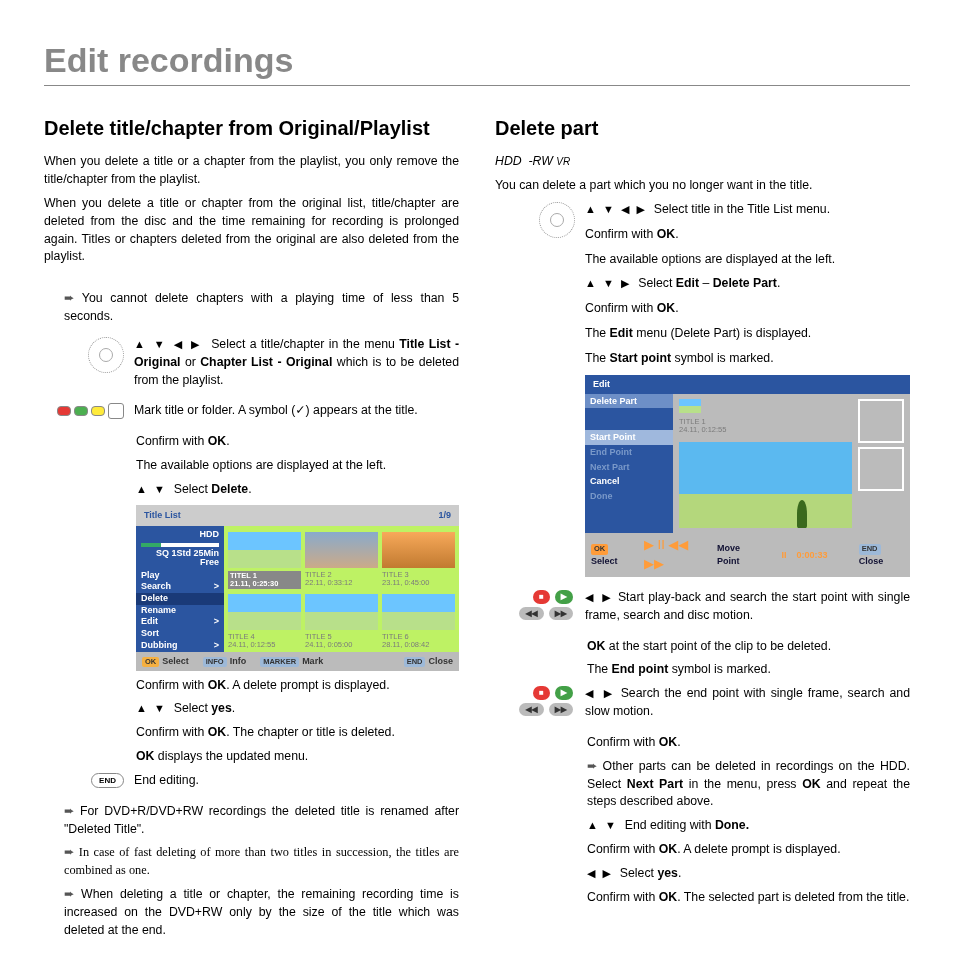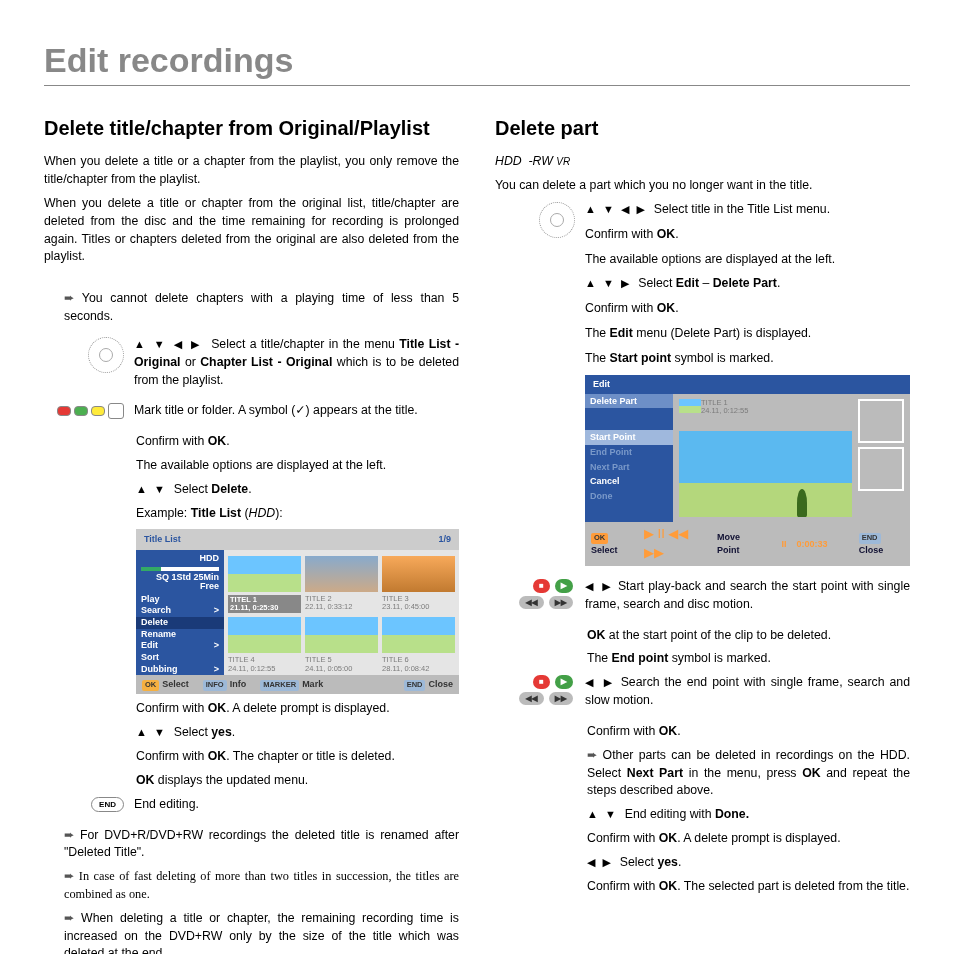--- a/index.html
+++ b/index.html
@@ -89,21 +89,21 @@
 
   .shot {
     background:#bbb; font-size:9px; color:#fff; margin:6px 0 6px 0;
   }
   .shot .hdr{background:#ccc;color:#2b55a0;font-weight:bold;padding:4px 8px;display:flex;justify-content:space-between;}
   .shot .body{display:flex;}
   .shot .side{background:#2b55a0;width:88px;padding:0;position:relative;}
   .shot .side .sec{padding:2px 5px;}
   .shot .side .line{padding:0 5px;font-weight:bold;line-height:1.3;}
   .shot .side .sel{background:#1a3a78;}
-  .shot .thumbs{flex:1;background:#e5e5e5;padding:6px 4px 2px 4px;display:grid;grid-template-columns:repeat(3,1fr);gap:4px;}
+  .shot .thumbs{flex:1;background:#bef264;padding:6px 4px 2px 4px;display:grid;grid-template-columns:repeat(3,1fr);gap:4px;}
   .thumb{}
   .thumb .img{height:36px;background:linear-gradient(#6cc5ff 50%,#b8e08a 50%);margin-bottom:3px;}
   .thumb.p .img{background:linear-gradient(#8ac,#ca8);}
   .thumb.t .img{background:linear-gradient(#f7a95a,#c17a30);}
   .thumb .cap{font-size:7.5px;color:#7b7b7b;line-height:1.1;}
   .thumb .cap.bold{color:#fff;background:#888;padding:1px 2px;}
   .shot .ftr{padding:3px 6px;display:flex;gap:14px;color:#333;}
   .shot .ftr b{color:#333;}
   .shot .ftr .tag{background:#9db9d8;color:#333;font-weight:bold;font-size:7.5px;border-radius:2px;padding:0 3px;margin-right:3px;display:inline-block;}
   .shot .ftr .spacer{flex:1;}
@@ -111,21 +111,21 @@
   .shot2 {
     background:#bbb;font-size:9px;color:#fff;margin:6px 0 6px 0;position:relative;
   }
   .shot2 .hdr{background:#2b55a0;color:#fff;font-weight:bold;padding:3px 8px;}
   .shot2 .body{display:flex;background:#bbb;}
   .shot2 .side{width:88px;background:#2b55a0;}
   .shot2 .side .line{padding:1px 5px;font-weight:bold;line-height:1.4;}
   .shot2 .side .dim{color:#7a99c9;}
   .shot2 .side .sel{background:#9fb8dd;color:#fff;}
   .shot2 .cnt{flex:1;padding:5px 6px;}
-  .shot2 .tag{display:flex;align-items:flex-start;margin-bottom:16px;}
+  .shot2 .tag{display:flex;gap:5px;align-items:flex-start;margin-bottom:8px;flex-direction:column;}
   .shot2 .small{width:22px;height:14px;background:linear-gradient(#6cc5ff 50%,#b8e08a 50%);}
   .shot2 .main{height:86px;background:linear-gradient(#5bb9f0 60%,#b4d77c 60%);position:relative;}
   .shot2 .tree{position:absolute;right:26%;bottom:0;width:10px;height:28px;background:#3a6a1d;border-radius:50% 50% 10% 10%;}
   .shot2 .rt{width:46px;display:flex;flex-direction:column;gap:4px;padding:5px 6px 0 0;}
   .shot2 .rt .box{height:40px;border:2px solid #fff;}
   .shot2 .ftr{padding:3px 6px;display:flex;gap:10px;color:#113;align-items:center;}
   .shot2 .ftr .tag2{background:#ff9c3a;color:#333;font-weight:bold;font-size:7.5px;border-radius:2px;padding:0 3px;display:inline-block;}
   .shot2 .ftr .tag3{background:#9db9d8;color:#333;font-weight:bold;font-size:7.5px;border-radius:2px;padding:0 3px;display:inline-block;}
   .shot2 .ftr .time{color:#ff9c3a;font-weight:bold;}
   .shot2 .ftr .sp{flex:1;}
@@ -169,21 +169,20 @@
         </div>
         <div class="textcol">
             <p>Mark title or folder. A symbol (✓) appears at the title.</p>
           </div>
       </div>
 
       <div class="indentblock">
         <p><span>Confirm with </span><b>OK</b><span>.</span></p>
         <p>The available options are displayed at the left.</p>
         <p><span class="arrowsym">▲ ▼</span>&nbsp;&nbsp;<span>Select </span><b>Delete</b><span>.</span></p>
-        <p><span>Example: </span><b>Title List</b><span> (</span><i>HDD</i><span>):</span></p>
 
         <div class="shot">
           <div class="hdr">
               <span>Title List</span>
               <span>1/9</span>
             </div>
           <div class="body">
             <div class="side">
               <div class="sec" style="text-align:right;font-weight:bold;">HDD</div>
               <div style="height:4px;background:#fff;margin:0 5px;position:relative;">

